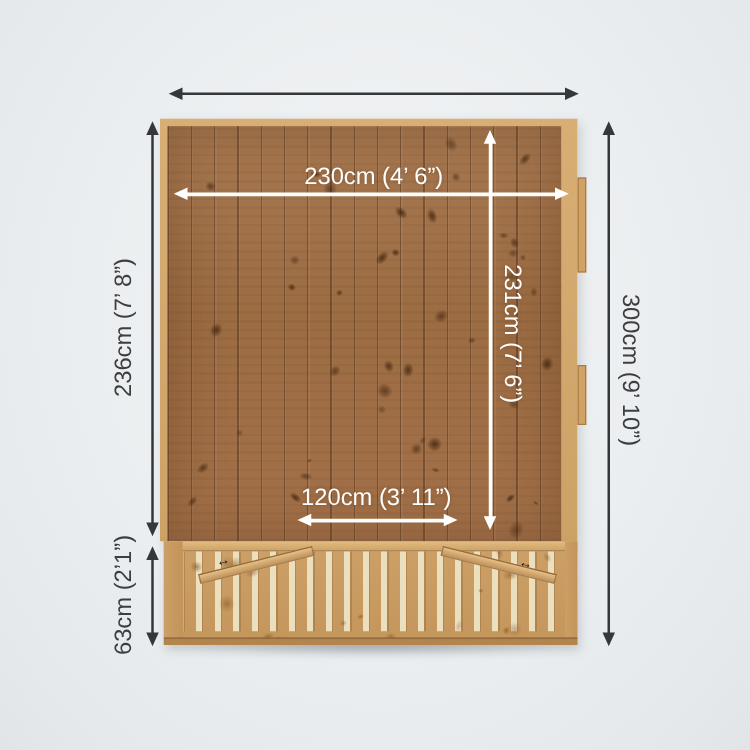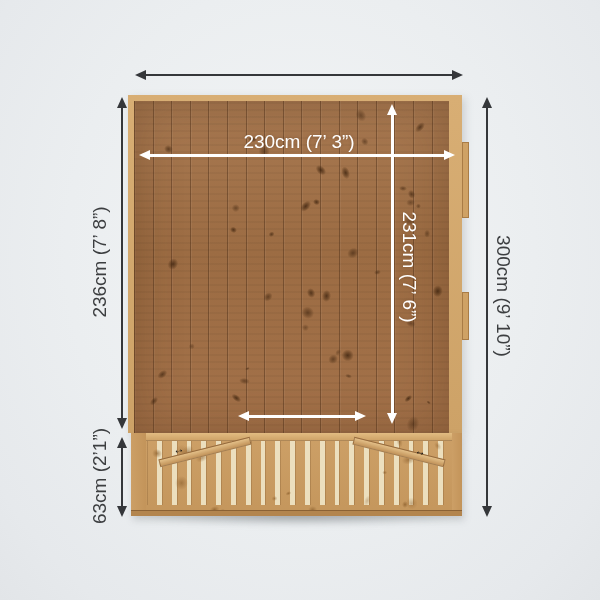--- a/index.html
+++ b/index.html
@@ -203,16 +203,17 @@
   <div class="dim v light" style="left:386px; top:104px; width:12px; height:320px;">
       <div class="ln"></div>
     </div>
   <div class="dim h light" style="left:238px; top:410px; width:128px; height:12px;">
       <div class="ln"></div>
     </div>
 
   <span class="dlabel rot-90" style="left:100px; top:262px;">236cm (7’ 8”)</span>
   <span class="dlabel rot-90" style="left:100px; top:476px;">63cm (2’1”)</span>
   <span class="dlabel rot90" style="left:503px; top:296px;">300cm (9’ 10”)</span>
-  <span class="dlabel light" style="left:299px; top:142px;">230cm (7’ 3”)</span>
+  <span class="dlabel light" style="left:299px; top:142px;">230cm (4’ 6”)</span>
   <span class="dlabel light rot90" style="left:409px; top:267px;">231cm (7’ 6”)</span>
+  <span class="dlabel light" style="left:301px; top:399px;">120cm (3’ 11”)</span>
 
 </div>
 
 </body></html>

